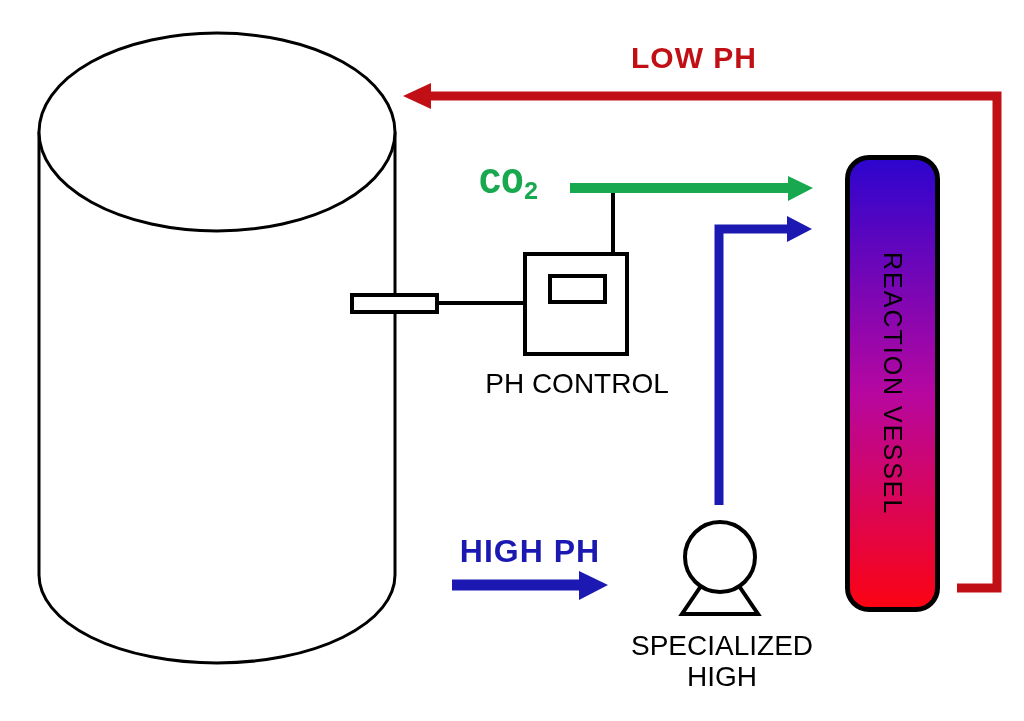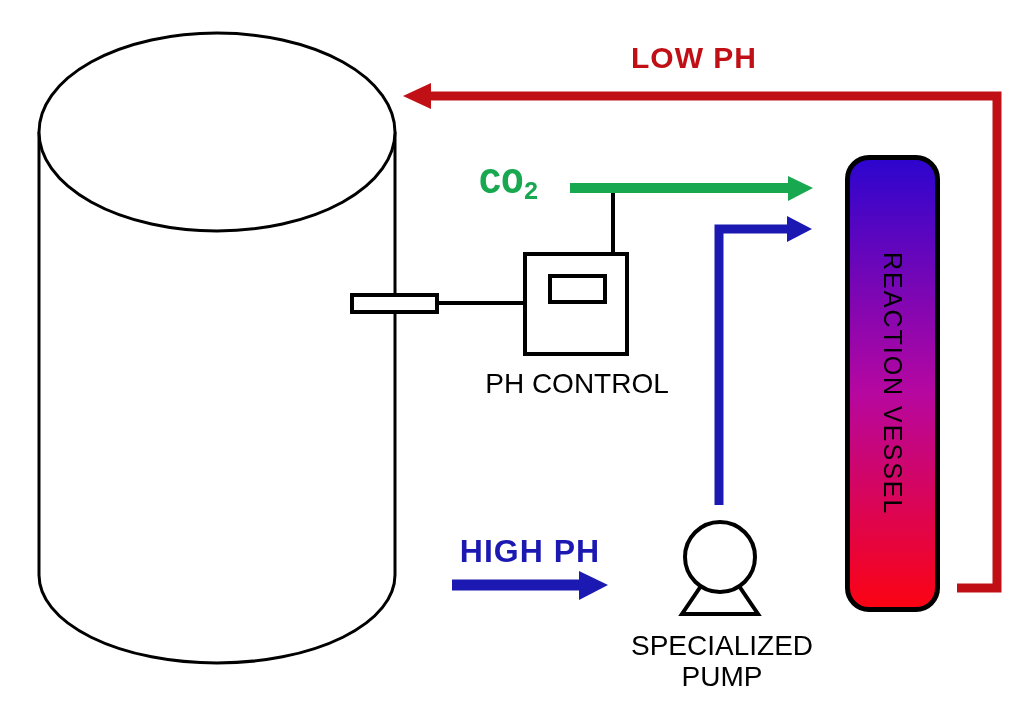--- a/index.html
+++ b/index.html
@@ -89,15 +89,15 @@
   <div class="lbl centered lbl-low-ph">LOW PH</div>
 
   <div class="lbl lbl-co2"><span>CO</span><span class="sub">2</span></div>
 
 
   <div class="lbl centered lbl-ph-control">PH CONTROL</div>
 
   <div class="lbl centered lbl-high-ph">HIGH PH</div>
 
   <div class="lbl centered lbl-spec-pump">SPECIALIZED
-PUMP</div>
+HIGH</div>
 
 </div>
 
 </body></html>

